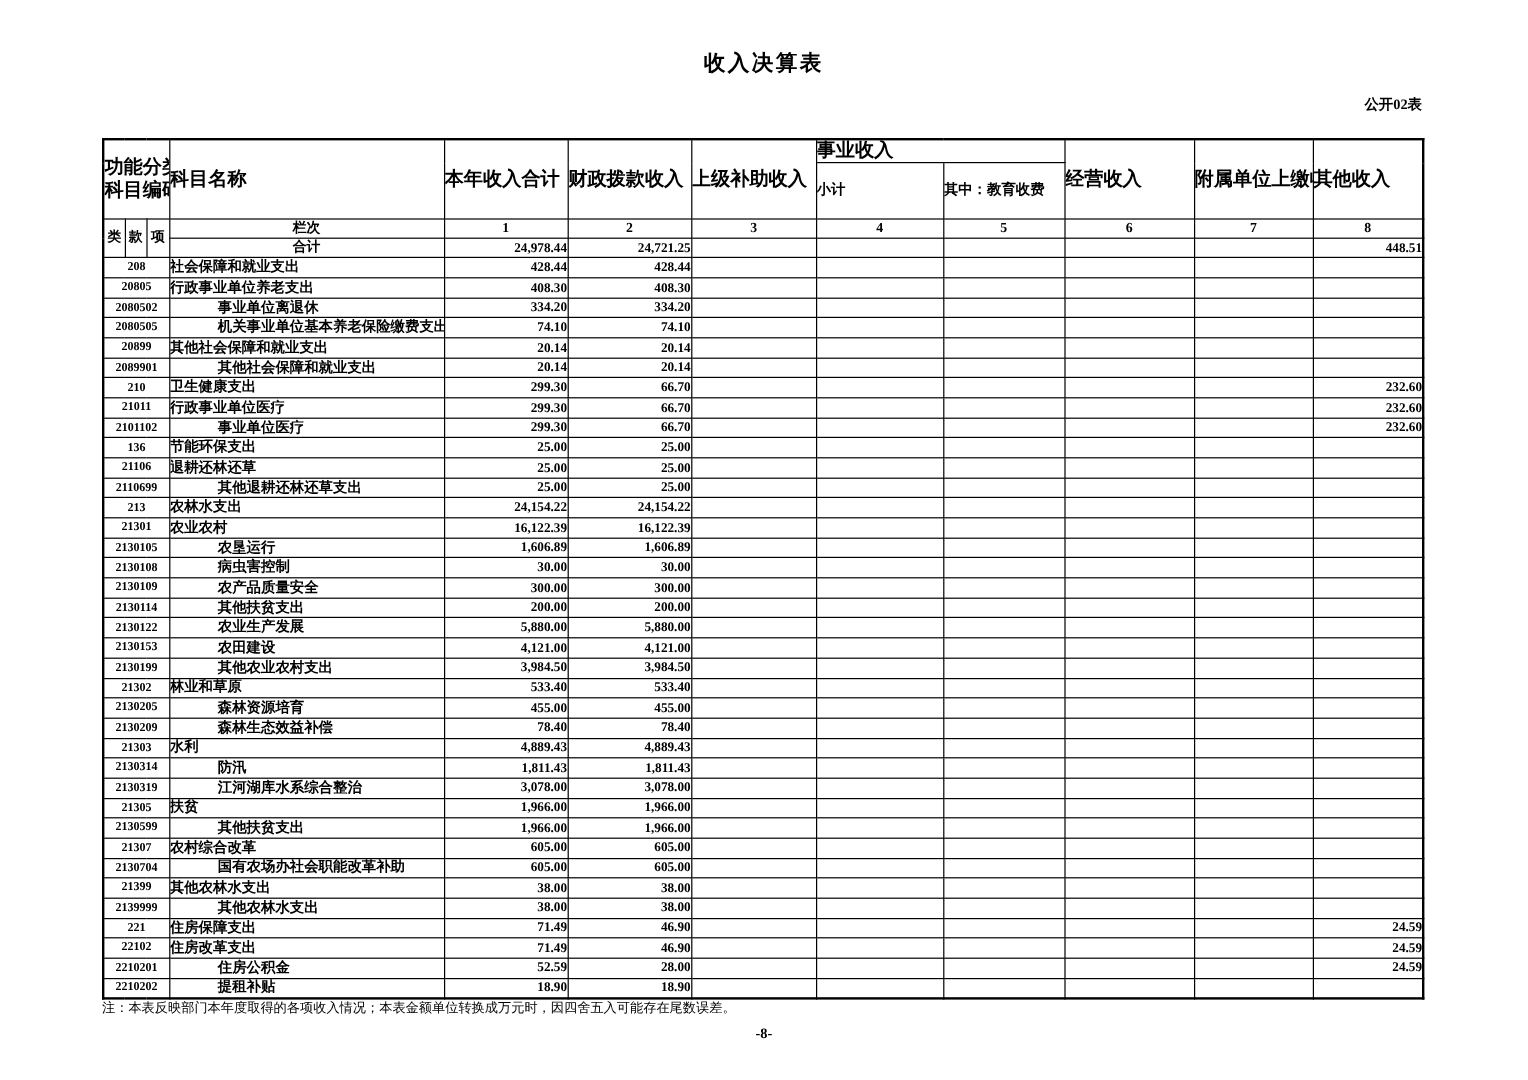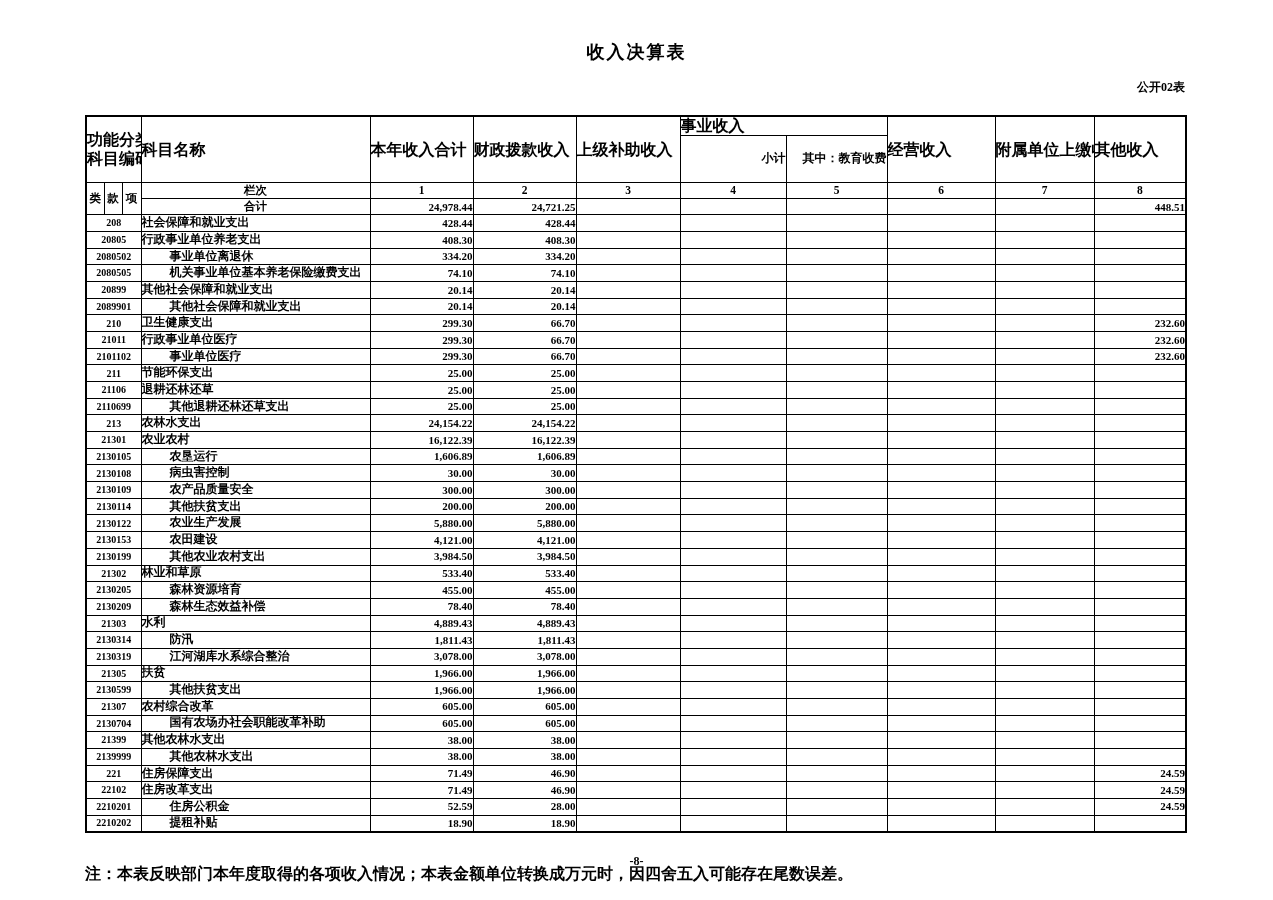--- a/index.html
+++ b/index.html
@@ -8,32 +8,32 @@
   .title{position:absolute;top:40px;left:0;width:100%;text-align:center;
          font-size:18px;font-weight:bold;letter-spacing:2px;}
   .form-tag{position:absolute;top:79px;right:88px;font-size:12px;font-weight:bold;}
   .meta-row{position:absolute;top:97px;left:85px;width:1100px;display:flex;
             justify-content:space-between;font-size:12.5px;font-weight:bold;}
   table.fin{position:absolute;top:115px;left:85px;width:1100px;border-collapse:collapse;
             table-layout:fixed;border:2px solid #000;}
   table.fin td{border:1px solid #000;overflow:hidden;white-space:nowrap;
                font-weight:bold;line-height:1.15;padding:0;vertical-align:middle;}
   .hd{text-align:left;font-size:16px;}
-  .hd-small{text-align:right;font-size:12px;}
+  .hd-small{text-align:left;font-size:12px;}
   tr.r-group{height:18px;}
   tr.r-sub{height:47px;}
   tr.r-lanci{height:16px;}
   tr.r-total{height:16px;}
   tbody.data tr{height:16.68px;}
   td.code{font-size:10px;text-align:center;padding-left:3px;margin-top:36px;}
   td.subject{font-size:12px;text-align:left;padding-left:6px;}
-  td.subject.indent{padding-left:28px;}
+  td.subject.indent{padding-left:40px;}
   td.num{font-size:11px;text-align:right;padding-right:4px;}
   td.center{text-align:center;font-size:11.5px;}
-  .note{position:absolute;top:832px;left:85px;font-size:16px;font-weight:bold;margin-top:32px;}
+  .note{position:absolute;top:832px;left:85px;font-size:11px;font-weight:normal;}
   .pageno{position:absolute;top:854px;left:0;width:100%;text-align:center;
           font-size:12px;font-weight:bold;}
 </style>
 </head>
 <body>
 
 <div class="page">
 
   <div class="title">收入决算表</div>
   <div class="form-tag">公开02表</div>
@@ -202,21 +202,21 @@
           <td class="num">299.30</td>
           <td class="num">66.70</td>
           <td class="num"></td>
           <td class="num"></td>
           <td class="num"></td>
           <td class="num"></td>
           <td class="num"></td>
           <td class="num">232.60</td>
         </tr>
         <tr>
-          <td colspan="3" class="code">211</td>
+          <td colspan="3" class="code">136</td>
           <td class="subject">节能环保支出</td>
           <td class="num">25.00</td>
           <td class="num">25.00</td>
           <td class="num"></td>
           <td class="num"></td>
           <td class="num"></td>
           <td class="num"></td>
           <td class="num"></td>
           <td class="num"></td>
         </tr>

